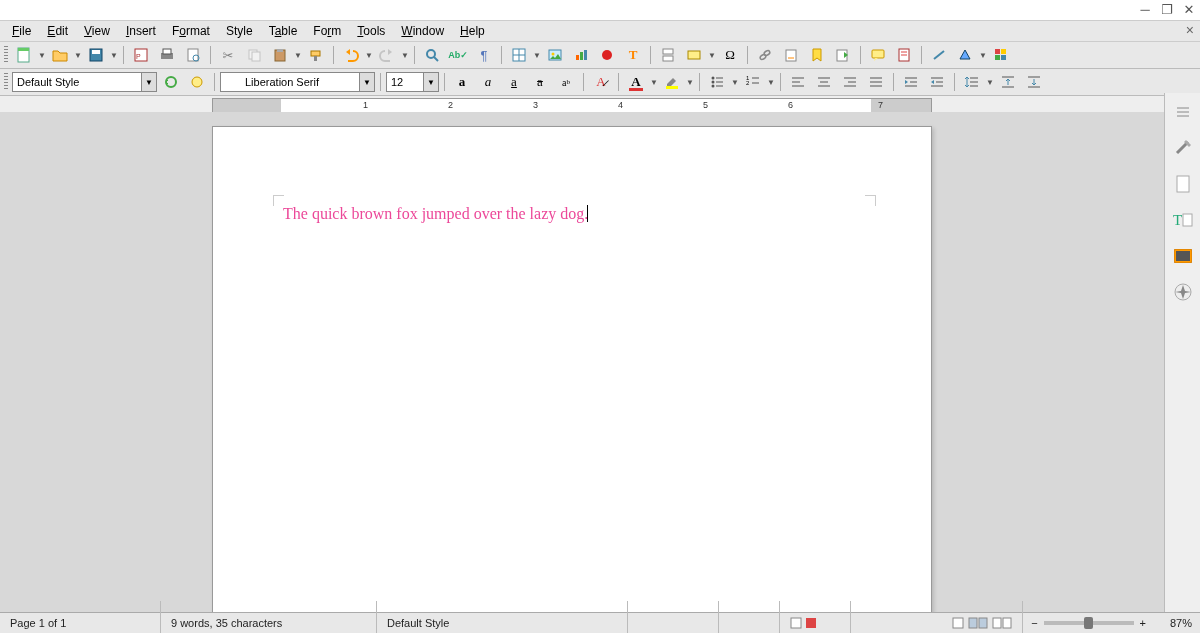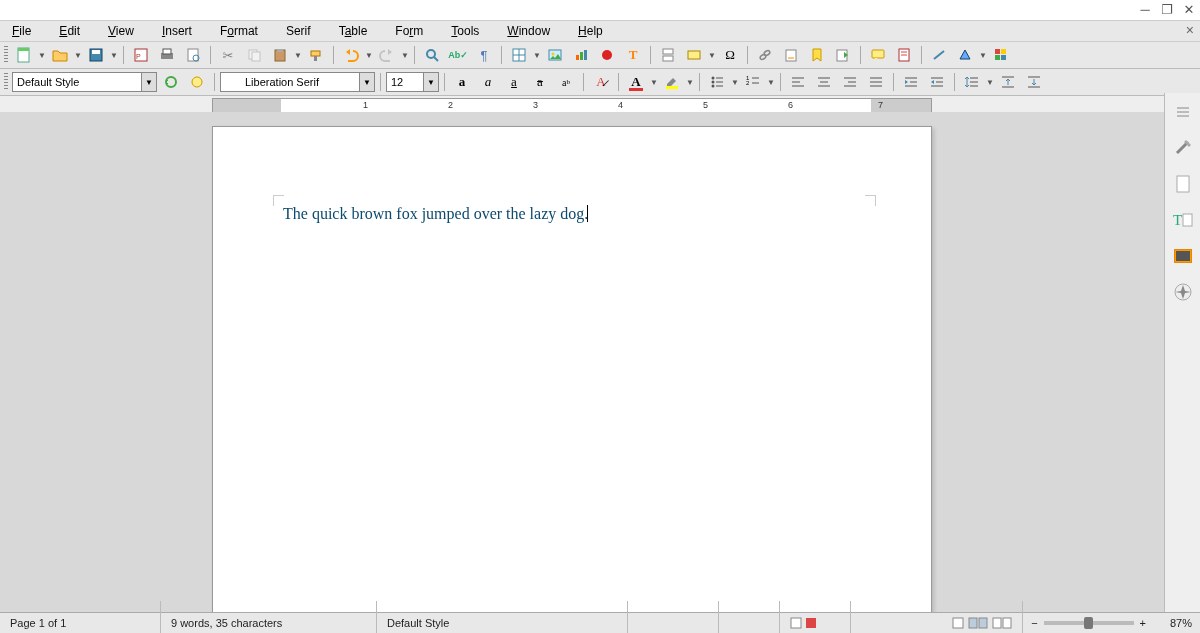--- a/index.html
+++ b/index.html
@@ -1,39 +1,39 @@
 <!DOCTYPE html>
 <html><head>
 <meta charset="utf-8">
 <style>
 html,body{margin:0;padding:0;width:1200px;height:633px;font-family:sans-serif;font-size:12px;background:#d8d8d8;overflow:hidden;}
 .titlebar{height:20px;background:#fff;border-bottom:1px solid #ccc;position:relative;}
 .titlebar .wc{position:absolute;right:4px;top:2px;display:flex;gap:8px;}
 .titlebar .wc span{width:14px;height:14px;display:inline-flex;align-items:center;justify-content:center;color:#555;font-size:13px;cursor:pointer;}
 .xbtn{position:absolute;right:6px;top:22px;font-size:14px;color:#666;cursor:pointer;}
-.menubar{height:20px;background:#e8e8e8;border-bottom:1px solid #ccc;display:flex;align-items:center;padding:0 6px;gap:16px;}
+.menubar{height:20px;background:#e8e8e8;border-bottom:1px solid #ccc;display:flex;align-items:center;padding:0 6px;gap:4px;}
 .menubar .mi{padding:2px 6px;cursor:pointer;}
 .menubar .mi u{text-decoration:underline;}
 .toolbar{height:26px;background:#e8e8e8;border-bottom:1px solid #bbb;display:flex;align-items:center;padding:0 4px;gap:2px;}
 .toolbar2{height:26px;background:#e8e8e8;border-bottom:1px solid #bbb;display:flex;align-items:center;padding:0 4px;gap:2px;}
 .grip{width:4px;height:18px;background:repeating-linear-gradient(#888 0 1px,transparent 1px 3px);margin-right:2px;}
 .btn{width:22px;height:22px;display:inline-flex;align-items:center;justify-content:center;cursor:pointer;border:1px solid transparent;font-size:13px;}
 .dd{width:8px;font-size:8px;color:#555;cursor:pointer;}
 .sep{width:1px;height:18px;background:#aaa;margin:0 3px;}
 .combo{display:flex;align-items:center;border:1px solid #888;background:#fff;height:18px;}
 .combo input{border:0;outline:0;font-size:11px;padding:0 4px;height:16px;}
 .combo .ar{width:14px;height:18px;background:#ddd;display:flex;align-items:center;justify-content:center;font-size:8px;border-left:1px solid #888;cursor:pointer;}
 .ruler-h{height:18px;background:#eee;border-bottom:1px solid #bbb;position:relative;margin-left:0;}
 .ruler-h .rstrip{position:absolute;left:212px;width:718px;top:2px;height:14px;background:#fff;border:1px solid #999;}
 .ruler-h .shade{position:absolute;background:#ccc;top:0;height:14px;}
 .ruler-h .tick{position:absolute;top:1px;font-size:9px;color:#333;}
 .workarea{position:absolute;left:0;top:112px;right:36px;bottom:20px;background:#d8d8d8;overflow:hidden;}
 .page{position:absolute;left:212px;top:14px;width:718px;height:900px;background:#fff;border:1px solid #999;box-shadow:2px 2px 4px rgba(0,0,0,.15);}
 .page .margin-mark{position:absolute;width:10px;height:10px;border-color:#bbb;}
-.page .content{position:absolute;left:70px;top:78px;right:64px;font-family:"Liberation Serif","Times New Roman",serif;font-size:16px;color:#0c4a6e;}
+.page .content{position:absolute;left:70px;top:78px;right:64px;font-family:"Liberation Serif","Times New Roman",serif;font-size:16px;color:#ec4899;}
 .caret{display:inline-block;width:1px;height:17px;background:#000;vertical-align:text-bottom;margin-left:-1px;}
 .vscroll{position:absolute;right:18px;top:112px;bottom:20px;width:17px;background:#e6e6e6;border-left:1px solid #bbb;}
 .vscroll .up,.vscroll .down{height:16px;display:flex;align-items:center;justify-content:center;font-size:9px;background:#ddd;border:1px solid #aaa;cursor:pointer;}
 .vscroll .down{position:absolute;bottom:0;left:0;right:0;}
 .vscroll .thumb{position:absolute;left:1px;right:1px;top:210px;height:70px;background:#444;border-radius:2px;}
 .sidebar{position:absolute;right:0;top:93px;bottom:20px;width:35px;background:#efefef;border-left:1px solid #bbb;display:flex;flex-direction:column;align-items:center;padding-top:6px;gap:10px;}
 .sidebar .sbtn{width:24px;height:24px;display:flex;align-items:center;justify-content:center;cursor:pointer;border:1px solid transparent;font-size:15px;}
 .statusbar{position:absolute;left:0;right:0;bottom:0;height:20px;background:#e8e8e8;border-top:1px solid #aaa;display:flex;align-items:center;font-size:11px;color:#222;}
 .statusbar .cell{padding:12px 10px;border-right:1px solid #bbb;height:100%;display:flex;align-items:center;}
 .statusbar .spacer{flex:1;}
@@ -54,21 +54,21 @@
   </div>
 </div>
 <span class="xbtn">×</span>
 
 <div class="menubar">
   <span class="mi"><u>F</u><span></span>ile</span>
   <span class="mi"><u>E</u>dit</span>
   <span class="mi"><u>V</u>iew</span>
   <span class="mi"><u>I</u>nsert</span>
   <span class="mi">F<u>o</u>rmat</span>
-  <span class="mi">Serif</span>
+  <span class="mi">Style</span>
   <span class="mi">T<u>a</u>ble</span>
   <span class="mi">Fo<u>r</u>m</span>
   <span class="mi"><u>T</u>ools</span>
   <span class="mi"><u>W</u>indow</span>
   <span class="mi"><u>H</u>elp</span>
 </div>
 
 <div class="toolbar">
   <span class="grip"></span>
   <span class="btn">

